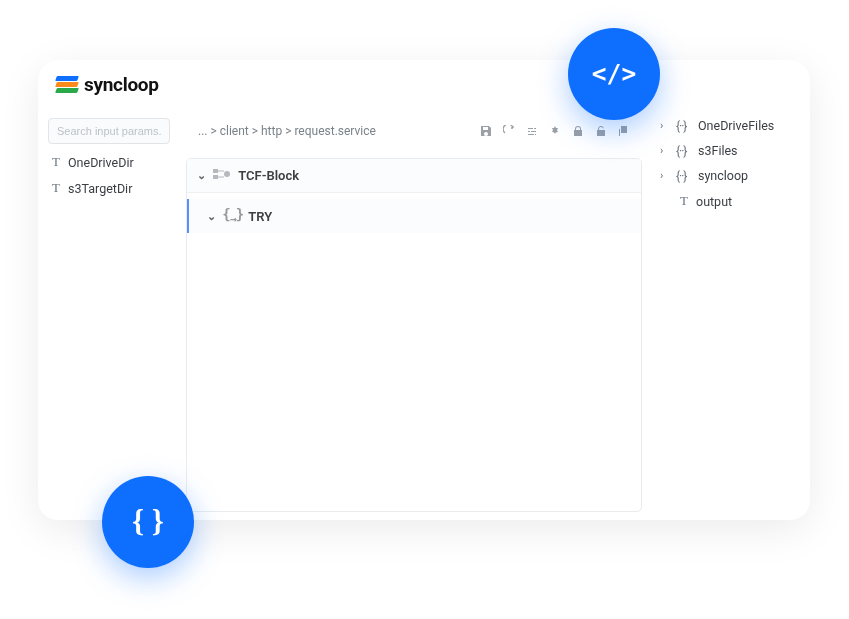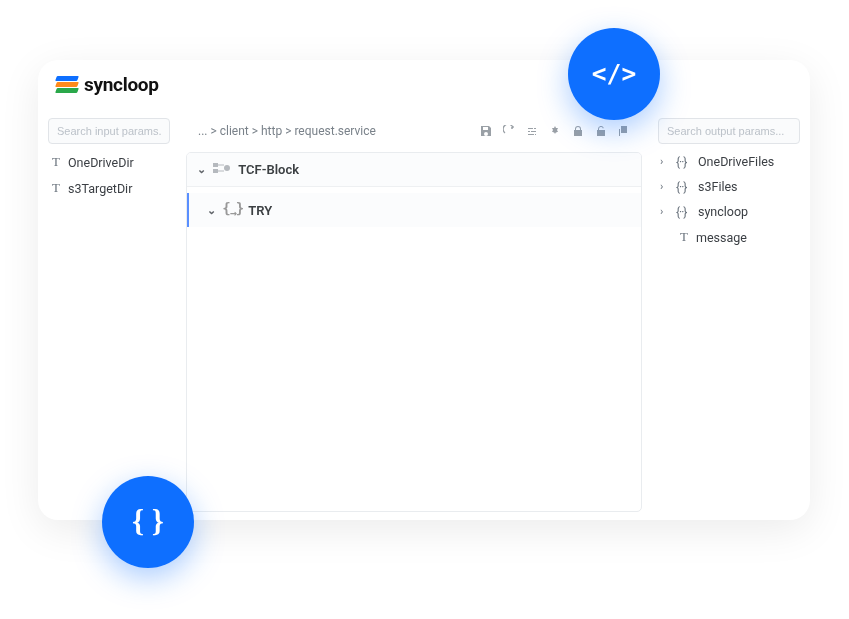--- a/index.html
+++ b/index.html
@@ -114,20 +114,21 @@
       color: #6a737d;
       letter-spacing: -1px;
       width: 16px;
     }
     .param-item.nested { padding-left: 20px; }
     .main-panel {
       flex: 1;
       padding: 8px 8px 8px 8px;
       display: flex;
       flex-direction: column;
+      gap: 6px;
     }
     .toolbar {
       height: 26px;
       display: flex;
       align-items: center;
       justify-content: space-between;
       padding: 0 12px;
       margin-bottom: 8px;
     }
     .breadcrumb {
@@ -287,39 +288,38 @@
         </div>
         <div class="block-row second">
           <span class="expand">⌄</span>
           <span class="block-icon" style="font-family:monospace;letter-spacing:-1px;">{<sub>→</sub>}</span>
           <span>TRY</span>
         </div>
       </div>
     </div>
 
     <div class="right-panel">
-      <input class="search-box" type="text" placeholder="Search output params..." style="">
       <div class="param-item">
         <span class="chev">›</span>
         <span class="bracket-icon">{··}</span>
         <span>OneDriveFiles</span>
       </div>
       <div class="param-item">
         <span class="chev">›</span>
         <span class="bracket-icon">{··}</span>
         <span>s3Files</span>
       </div>
       <div class="param-item">
         <span class="chev">›</span>
         <span class="bracket-icon">{··}</span>
         <span>syncloop</span>
       </div>
       <div class="param-item nested">
         <span class="t-icon">T</span>
-        <span>message</span>
+        <span>output</span>
       </div>
     </div>
 
   </div>
 
   <div class="circle-badge bottom">
     <svg viewBox="0 0 60 60">
       <text x="30" y="42" text-anchor="middle" class="glyph" font-size="40" font-family="Georgia,serif">{ }</text>
     </svg>
   </div>

